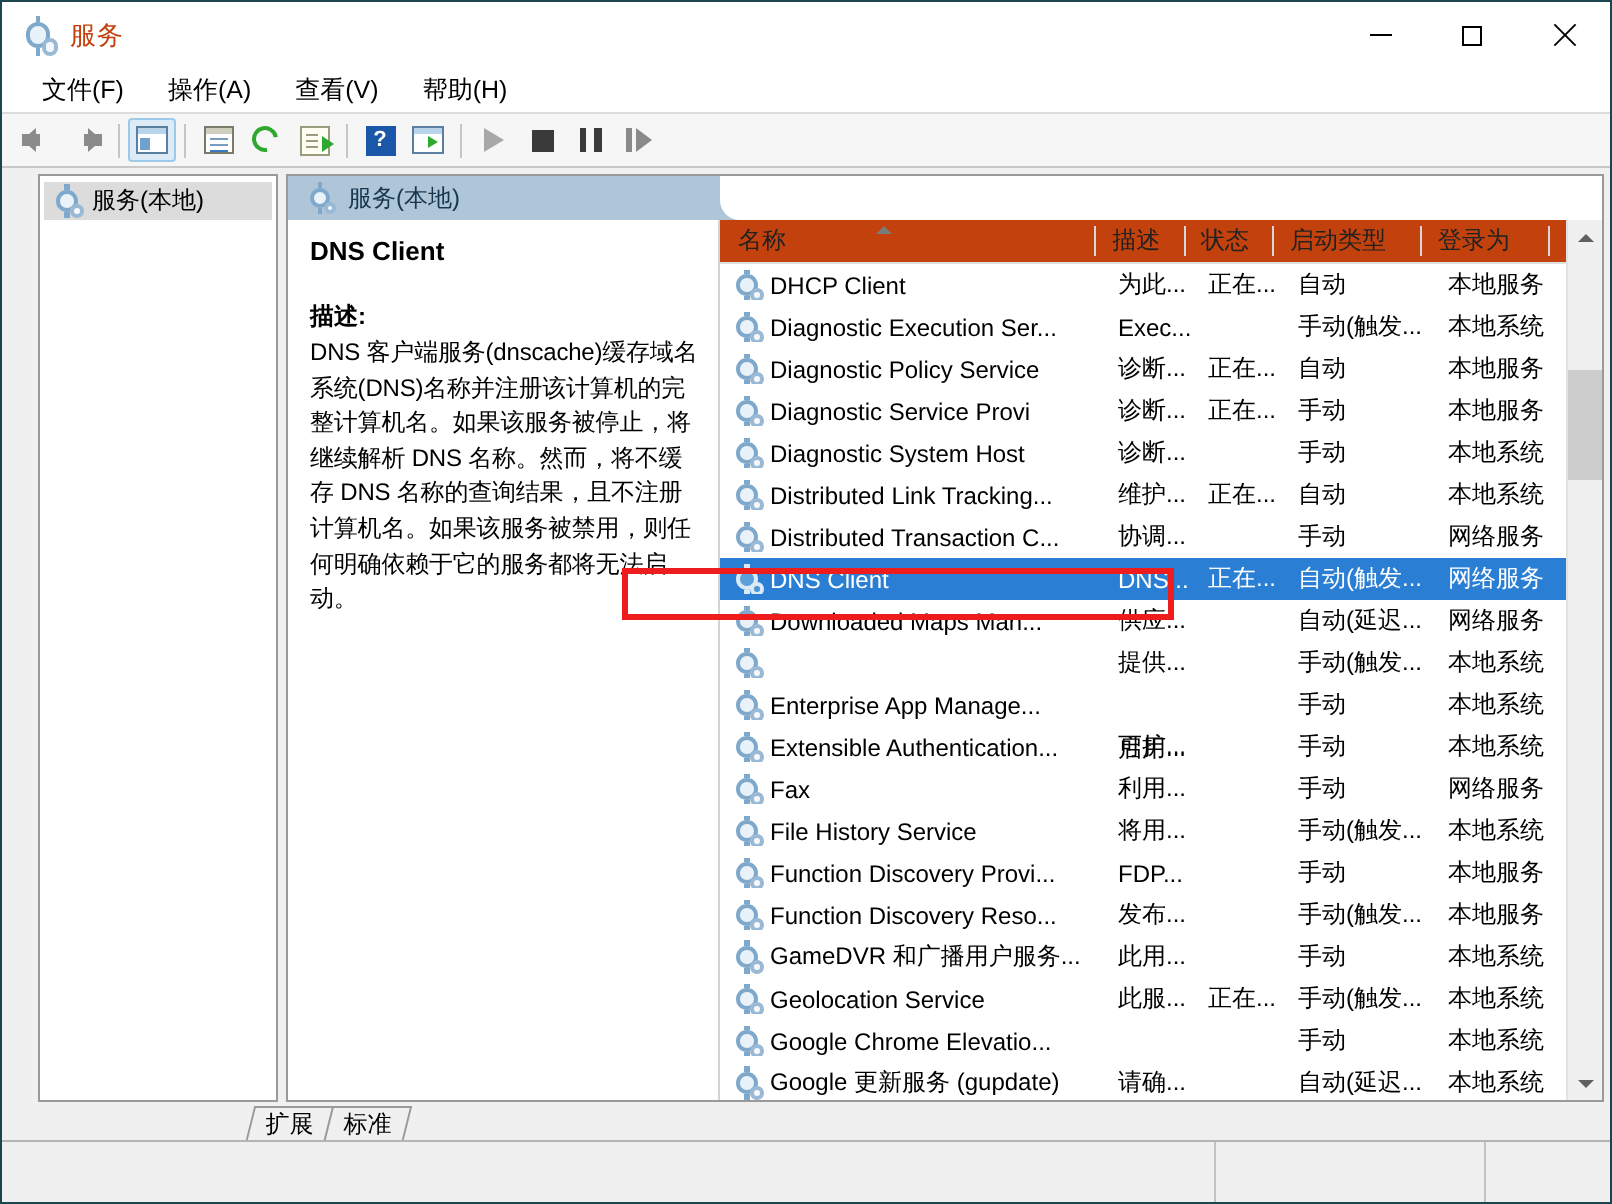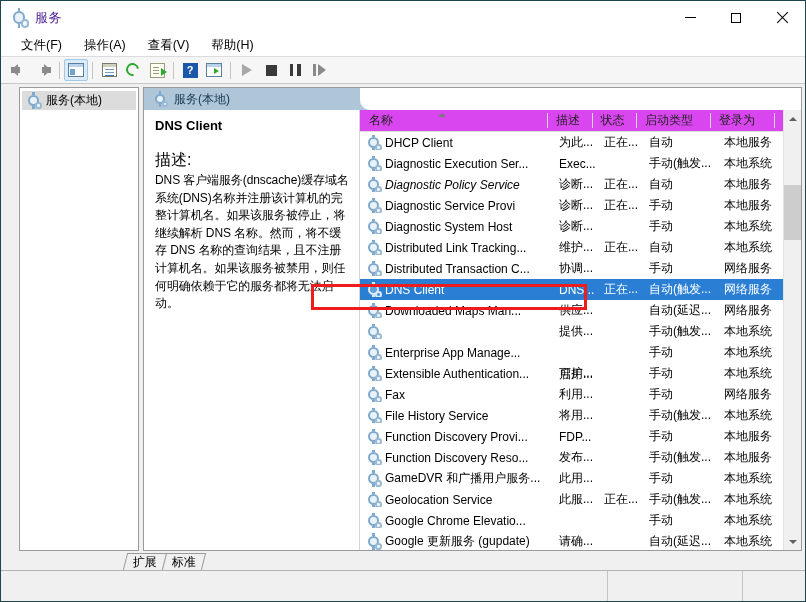--- a/index.html
+++ b/index.html
@@ -13,21 +13,21 @@
     position:absolute;left:0;top:0;width:806px;height:602px;
     background:#f0f0f0;border:1px solid #1d4550;box-sizing:border-box;
     display:flex;flex-direction:column;
   }
   
   .titlebar{
     height:33px;background:#ffffff;display:flex;align-items:center;
     flex:0 0 auto;position:relative;
   }
   .title-icon{width:18px;height:18px;margin-left:9px;margin-right:7px;position:relative;flex:0 0 auto;}
-  .title-text{font-size:13px;color:#4c1d95;letter-spacing:.4px;}
+  .title-text{font-size:13px;color:#c2410c;letter-spacing:.4px;}
   .win-controls{position:absolute;right:0;top:0;height:33px;display:flex;}
   .win-btn{width:46px;height:33px;display:flex;align-items:center;justify-content:center;}
   .glyph-min{width:11px;height:1px;background:#000;}
   .glyph-max{width:10px;height:10px;border:1px solid #000;box-sizing:border-box;}
   .glyph-close{position:relative;width:12px;height:12px;}
   .glyph-close:before,.glyph-close:after{
     content:"";position:absolute;left:-1px;top:5px;width:15px;height:1px;background:#000;
   }
   .glyph-close:before{transform:rotate(45deg);}
   .glyph-close:after{transform:rotate(-45deg);}
@@ -119,26 +119,26 @@
     border-bottom-left-radius:10px;
   }
   .pane-header .hdr-rest{position:absolute;left:238px;top:0;right:0;height:22px;background:#fff;}
   .pane-body{flex:1 1 auto;display:flex;min-height:0;}
   
   .details{
     width:216px;flex:0 0 auto;background:#fff;padding:8px 10px 0 11px;box-sizing:border-box;
     border-right:1px solid #d4d4d4;
   }
   .det-title{font-size:13px;font-weight:bold;color:#000;margin-bottom:17px;}
-  .det-label{font-size:16px;margin-bottom:1px;}
+  .det-label{font-size:12px;margin-bottom:1px;font-weight:bold;}
   .det-desc{font-size:12px;line-height:17.6px;letter-spacing:-0.1px;}
   
   .listview{flex:1 1 auto;display:flex;flex-direction:column;min-width:0;background:#fff;position:relative;}
   .lv-head{
-    height:21px;display:flex;background:#d946ef;flex:0 0 auto;
+    height:21px;display:flex;background:#c2410c;flex:0 0 auto;
     border-bottom:1px solid #e0e0e0;position:relative;
   }
   .lv-th{
     font-size:12px;color:#222;display:flex;align-items:center;padding-left:9px;
     box-sizing:border-box;position:relative;height:21px;
   }
   .lv-th+.lv-th:before{content:"";position:absolute;left:0;top:3px;bottom:3px;width:1px;background:#d8d8d8;}
   .sort-caret{
     position:absolute;left:78px;top:3px;width:7px;height:4px;
   }
@@ -375,21 +375,21 @@
                     </div>
                   </div>
                   <span>Diagnostic Execution Ser...</span>
                 </div>
                 <div class="lv-cell other" style="width: 45px;">Exec...</div>
                 <div class="lv-cell other" style="width: 45px;"></div>
                 <div class="lv-cell other" style="width: 75px;">手动(触发...</div>
                 <div class="lv-cell other" style="width: 65px;">本地系统</div>
               </div>
               <div class="lv-row">
-                <div class="lv-cell name" style="width: 190px; font-style: italic;">
+                <div class="lv-cell name" style="width: 190px;">
                   <div class="row-gear">
                     <div class="gear">
                       <div class="g-ring"></div>
                       <div class="g-t" style="top:-1px"></div>
                       <div class="g-t" style="bottom:-1px"></div>
                       <div class="g-small"></div>
                     </div>
                   </div>
                   <span>Diagnostic Policy Service</span>
                 </div>

